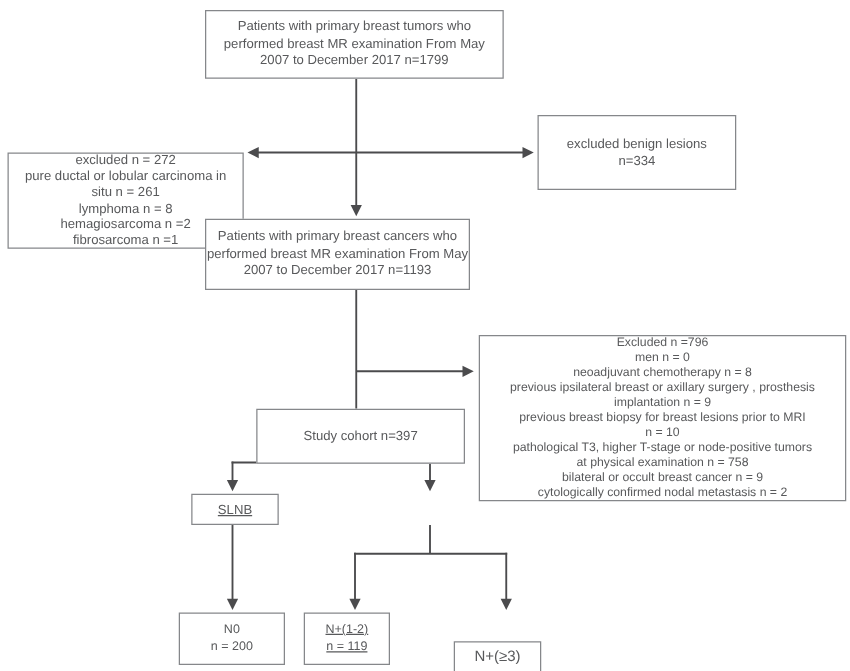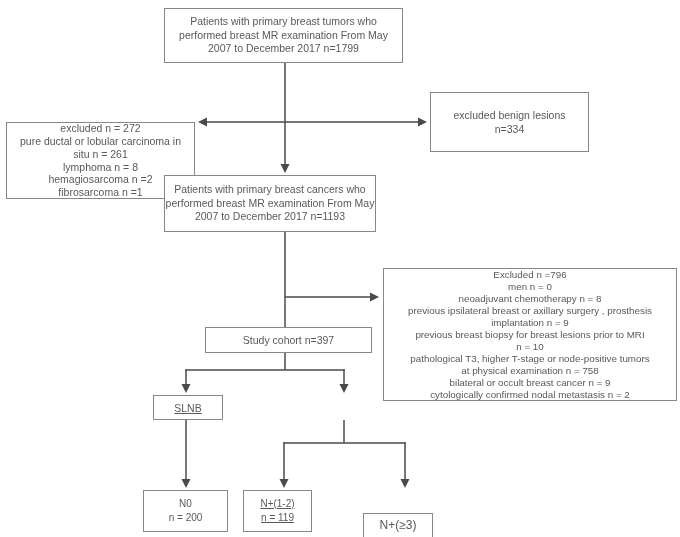--- a/index.html
+++ b/index.html
@@ -34,21 +34,21 @@
     width: 100%;
     text-align: center;
     white-space: pre-line;
     color: var(--text, #58595b);
   }
   #box-top            { left:164px; top:8px;   width:239px; height:55px;  font-size:10.5px; line-height:1.32; }
   #box-excl-left      { left:6px;   top:87px;  width:189px; height:77px;  font-size:10.5px; line-height:1.21;margin-top:35px; }
   #box-benign         { left:430px; top:92px;  width:159px; height:60px;  font-size:10.5px; line-height:1.38; }
   #box-cancers        { left:164px; top:175px; width:212px; height:57px;  font-size:10.5px; line-height:1.32; }
   #box-excl-right     { left:383px; top:240px; width:294px; height:133px; font-size:9.8px;  line-height:1.225;margin-top:28px; }
-  #box-study          { left:205px; top:327px; width:167px; height:26px;  font-size:10.5px; }
+  #box-study          { left:205px; top:327px; width:167px; height:44px;  font-size:10.5px; }
   #box-slnb           { left:153px; top:395px; width:70px;  height:25px;  font-size:10.5px;text-decoration:underline; }
   #box-slnb-alnd      { left:305px; top:395px; width:77px;  height:25px;  font-size:10.5px; }
   #box-n0             { left:143px; top:490px; width:85px;  height:42px;  font-size:10px; line-height:1.45; }
   #box-n12            { left:243px; top:490px; width:69px;  height:42px;  font-size:10px; line-height:1.45;text-decoration:underline; }
   #box-n3             { left:363px; top:490px; width:70px;  height:42px;  font-size:12px; line-height:1.45;margin-top:23px; }
 </style>
 </head>
 <body>
 
 <div class="stage">

